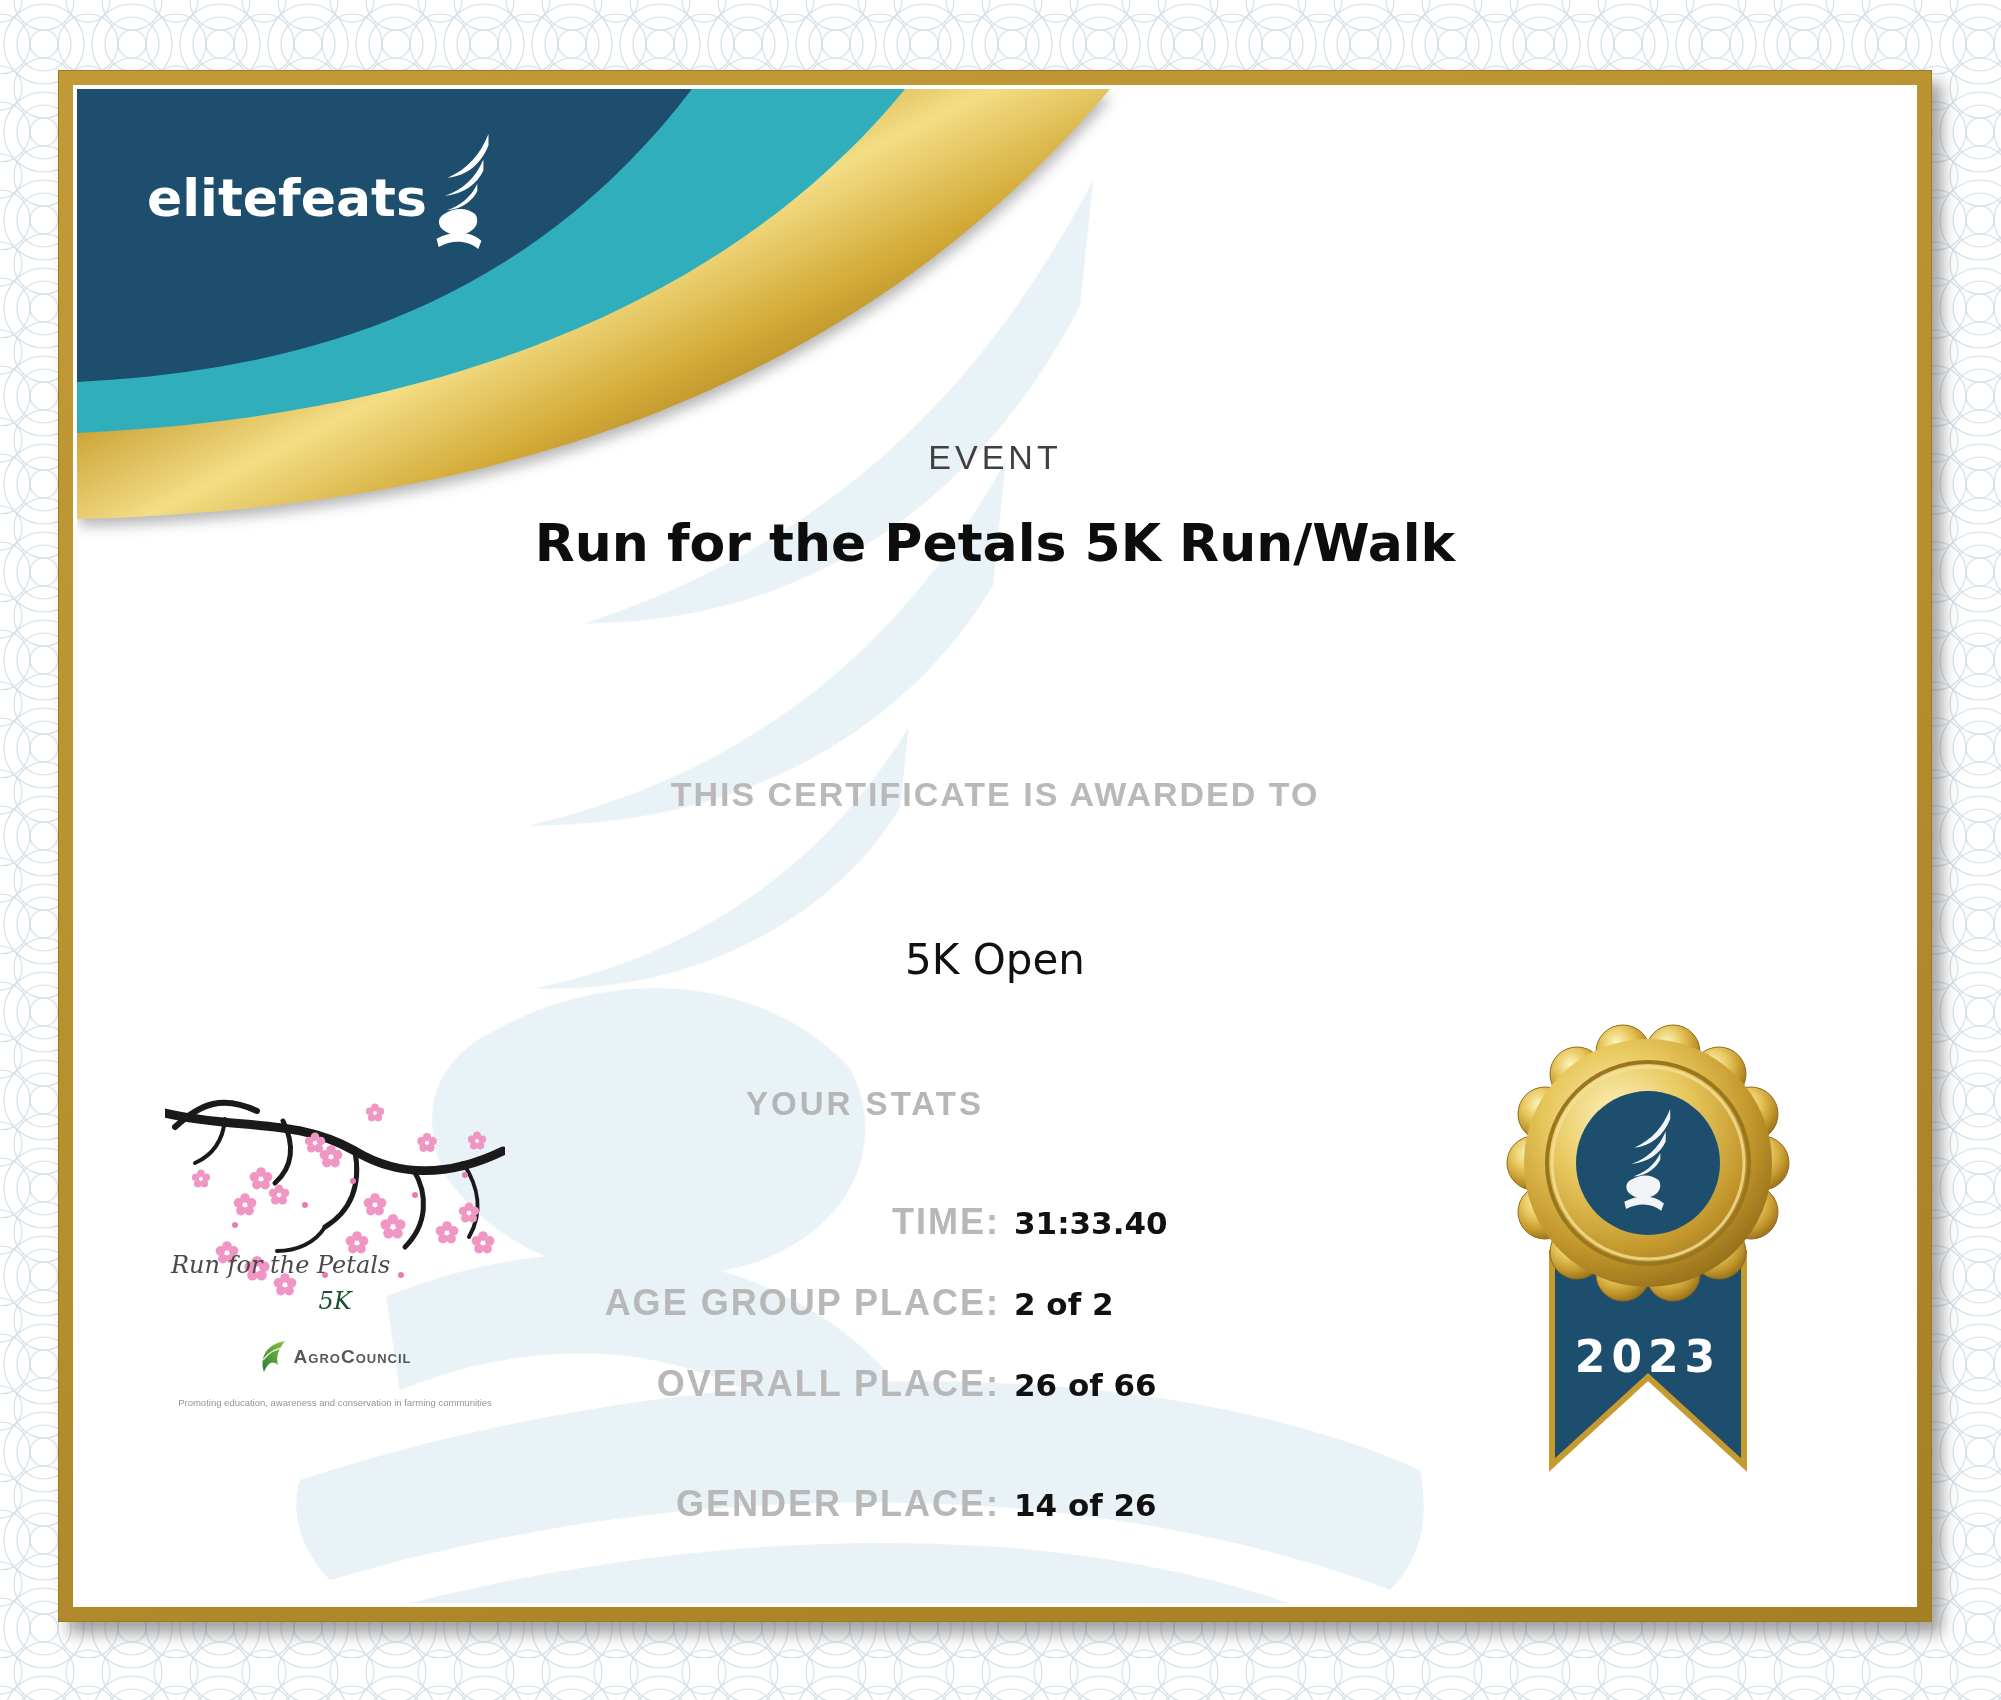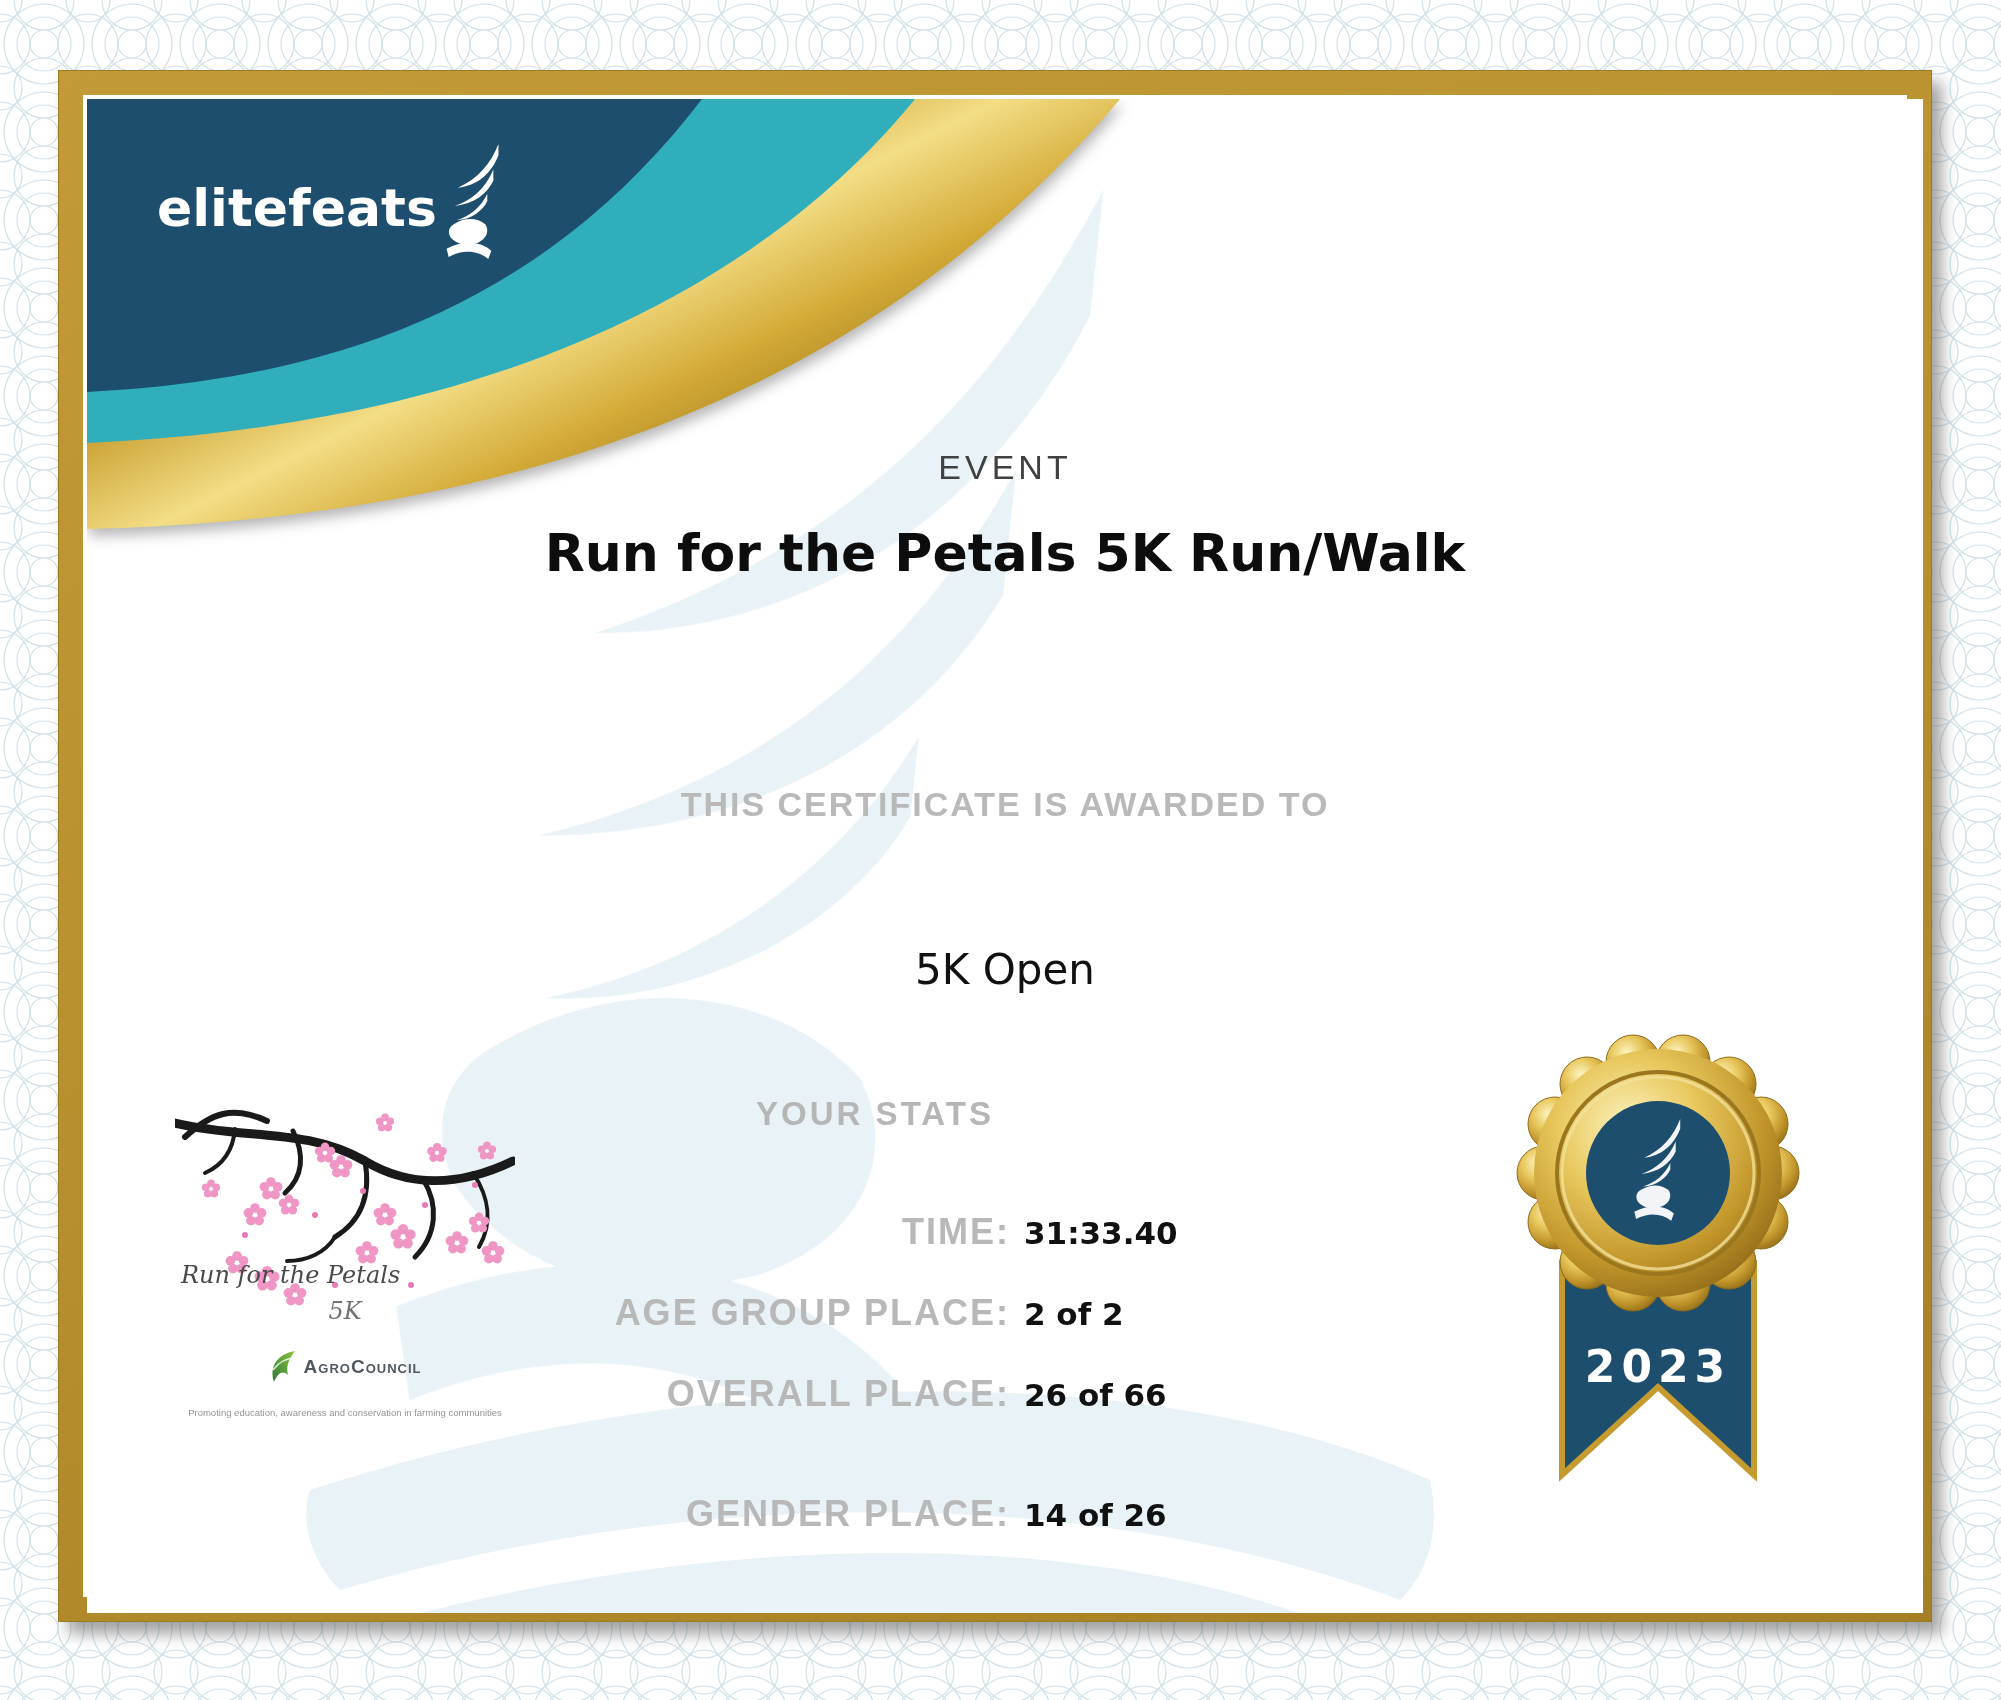--- a/index.html
+++ b/index.html
@@ -2,21 +2,21 @@
 <html><head>
 <meta charset="utf-8">
 <style>
   html,body{margin:0;padding:0;background:#fff;}
   .page{position:relative;width:2001px;height:1700px;background:#ffffff;overflow:hidden;
         font-family:"Liberation Sans", sans-serif;}
   .guilloche{position:absolute;inset:0;}
   .frame{position:absolute;left:58px;top:70px;width:1874px;height:1552px;
          background:linear-gradient(160deg,#c29a38 0%,#b8912f 45%,#a57f24 100%);
          box-shadow:10px 12px 14px rgba(90,90,90,.55), inset 0 0 0 1px #9c7a22;
-         padding:25px;box-sizing:border-box;}
+         padding:15px;box-sizing:border-box;}
   .cert{position:relative;width:100%;height:100%;background:#fff;padding:4px;box-sizing:border-box;}
   .cert-content{position:relative;width:1836px;height:1514px;background:#fff;overflow:hidden;}
   .watermark{position:absolute;left:-77px;top:-89px;}
   .swoosh{position:absolute;left:0;top:0;filter:drop-shadow(2px 7px 7px rgba(40,40,40,.35));}
   .ef-logo{position:absolute;left:70px;top:44px;width:420px;height:130px;display:flex;align-items:center;}
   .ef-text{color:#fff;font-family:"DejaVu Sans", sans-serif;font-weight:bold;font-size:52px;letter-spacing:0px;}
   .ef-icon{margin-left:2px;margin-top:-10px;}
   .center-line{position:absolute;left:0;width:1836px;text-align:center;}
   .lbl-gray{color:#404040;font-weight:normal;letter-spacing:4px;font-size:34px;}
   .event-title{font-family:"DejaVu Sans", sans-serif;font-weight:bold;font-size:52px;color:#0d0d0d;}
@@ -25,21 +25,21 @@
   .division{font-family:"DejaVu Sans", sans-serif;font-size:42px;color:#111;}
   .stats-heading{position:absolute;left:588px;top:996px;width:400px;text-align:center;
                  color:#b6b6b6;font-weight:bold;letter-spacing:3px;font-size:33px;}
   .stat-row{position:absolute;left:0;width:1836px;height:44px;}
   .stat-label{position:absolute;right:913px;color:#b8b8b8;font-weight:bold;letter-spacing:2px;font-size:36px;white-space:nowrap;}
   .stat-value{position:absolute;left:937px;color:#111;font-family:"DejaVu Sans", sans-serif;font-weight:bold;font-size:31px;padding-top:4px;white-space:nowrap;}
   .race-logo{position:absolute;left:88px;top:996px;width:340px;height:330px;}
   .race-script{position:absolute;left:6px;top:166px;width:340px;text-align:left;
                font-family:"DejaVu Serif", serif;font-style:italic;font-size:24px;color:#4a4a4a;}
   .race-distance{position:absolute;left:0;top:202px;width:340px;text-align:center;
-               font-family:"DejaVu Serif", serif;font-style:italic;font-size:24px;color:#737373;}
+               font-family:"DejaVu Serif", serif;font-style:italic;font-size:24px;color:#14532d;}
   .sponsor{position:absolute;left:0;top:255px;width:340px;display:flex;justify-content:center;align-items:center;gap:7px;}
   .sponsor-name{color:#51585e;font-weight:bold;letter-spacing:1px;white-space:nowrap;}
   .sp-big{font-size:19px;}
   .sp-small{font-size:13px;}
   .tagline{position:absolute;left:-20px;top:312px;width:380px;text-align:center;
            font-size:9.5px;color:#949494;white-space:nowrap;}
   .medal{position:absolute;left:1411px;top:924px;}
   .finisher{position:absolute;left:1401px;top:1386px;width:340px;text-align:center;
             color:#2ea6b8;font-weight:bold;font-size:31px;letter-spacing:1.5px;line-height:37px;}
 </style>

